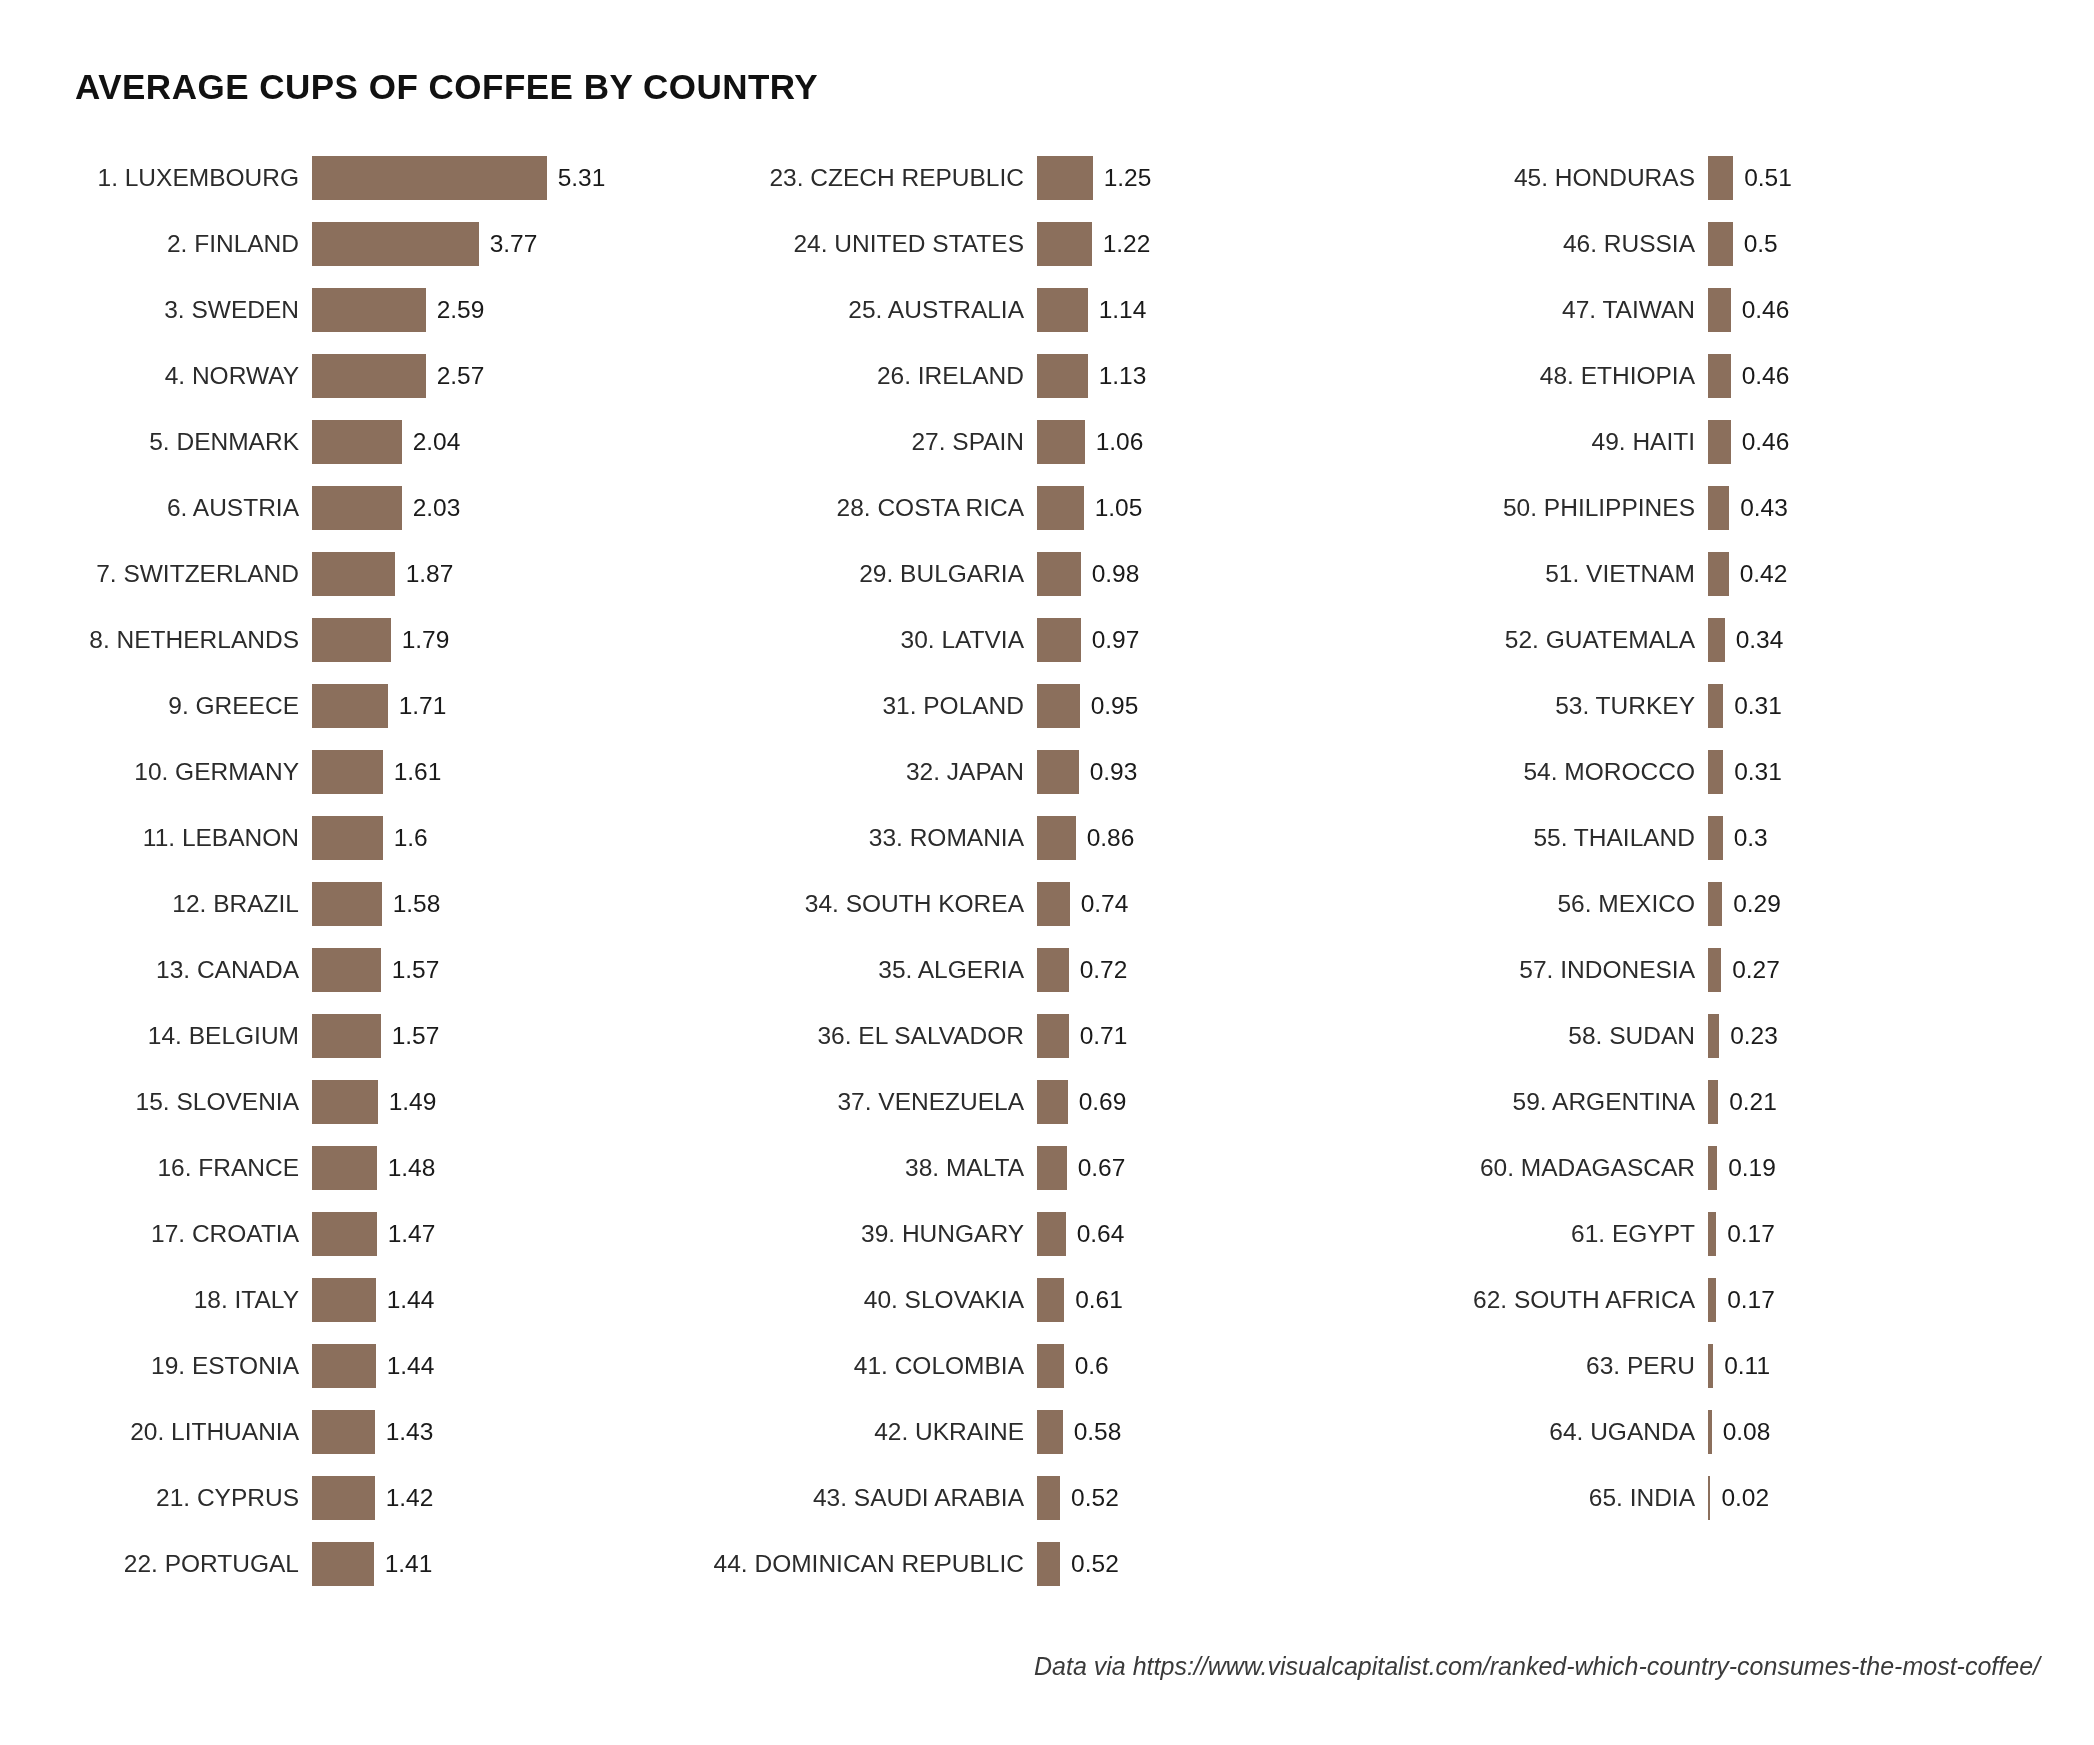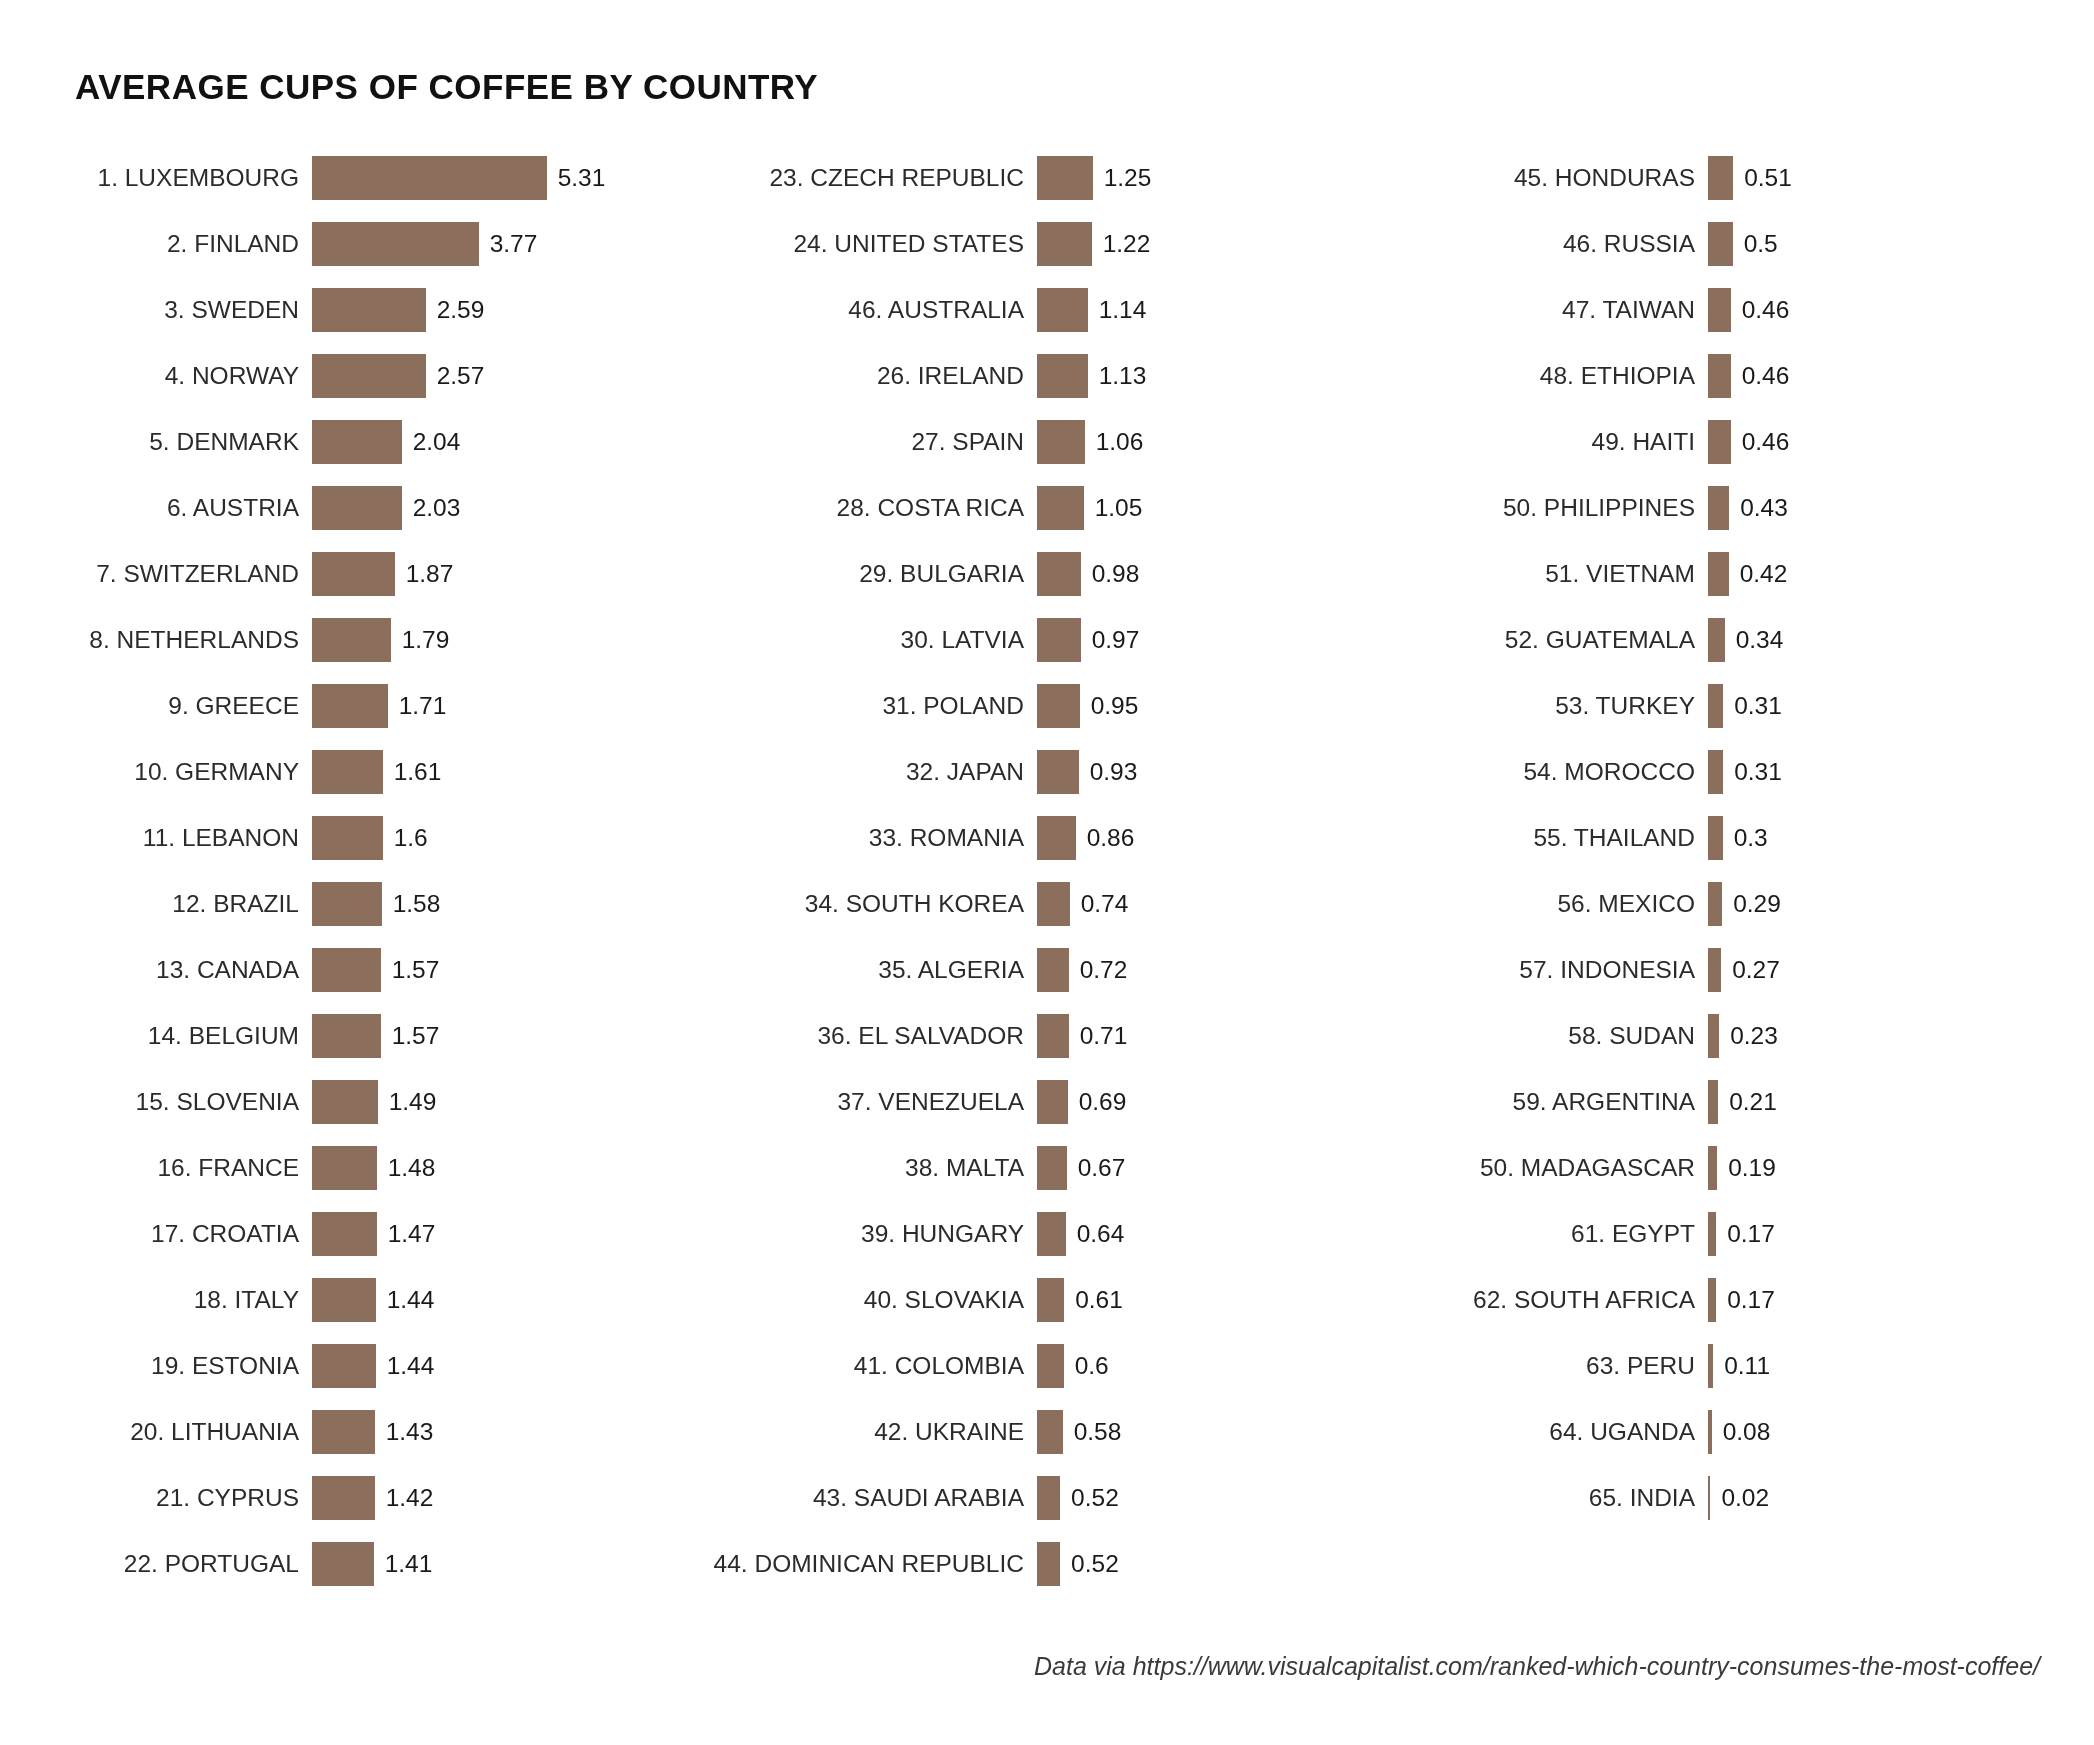--- a/index.html
+++ b/index.html
@@ -255,21 +255,21 @@
         </div>
       </div>
       <div class="bar-row">
         <div class="bar-label">24. UNITED STATES</div>
         <div class="bar-area">
           <div class="bar" style="width: 55px; background: rgb(139, 111, 92);"></div>
           <div class="bar-value">1.22</div>
         </div>
       </div>
       <div class="bar-row">
-        <div class="bar-label">46. AUSTRALIA</div>
+        <div class="bar-label">25. AUSTRALIA</div>
         <div class="bar-area">
           <div class="bar" style="width: 51px; background: rgb(139, 111, 92);"></div>
           <div class="bar-value">1.14</div>
         </div>
       </div>
       <div class="bar-row">
         <div class="bar-label">26. IRELAND</div>
         <div class="bar-area">
           <div class="bar" style="width: 51px; background: rgb(139, 111, 92);"></div>
           <div class="bar-value">1.13</div>
@@ -502,21 +502,21 @@
         </div>
       </div>
       <div class="bar-row">
         <div class="bar-label">59. ARGENTINA</div>
         <div class="bar-area">
           <div class="bar" style="width: 10.5px; background: rgb(139, 111, 92);"></div>
           <div class="bar-value">0.21</div>
         </div>
       </div>
       <div class="bar-row">
-        <div class="bar-label">50. MADAGASCAR</div>
+        <div class="bar-label">60. MADAGASCAR</div>
         <div class="bar-area">
           <div class="bar" style="width: 9.5px; background: rgb(139, 111, 92);"></div>
           <div class="bar-value">0.19</div>
         </div>
       </div>
       <div class="bar-row">
         <div class="bar-label">61. EGYPT</div>
         <div class="bar-area">
           <div class="bar" style="width: 8.5px; background: rgb(139, 111, 92);"></div>
           <div class="bar-value">0.17</div>

